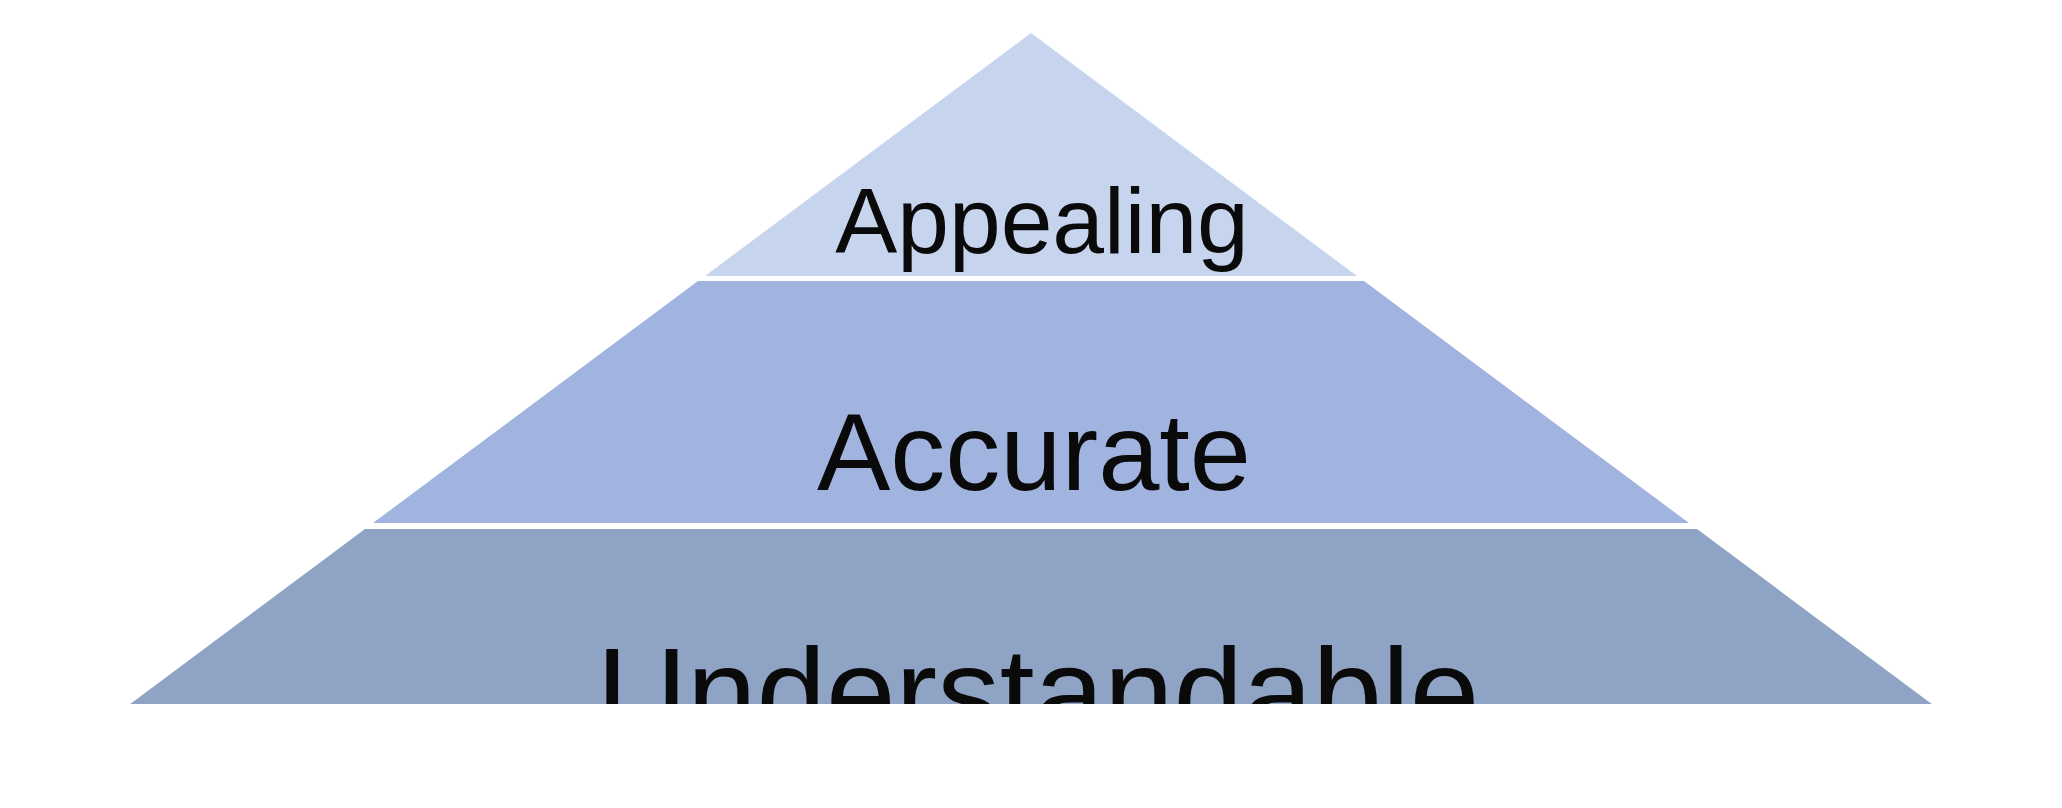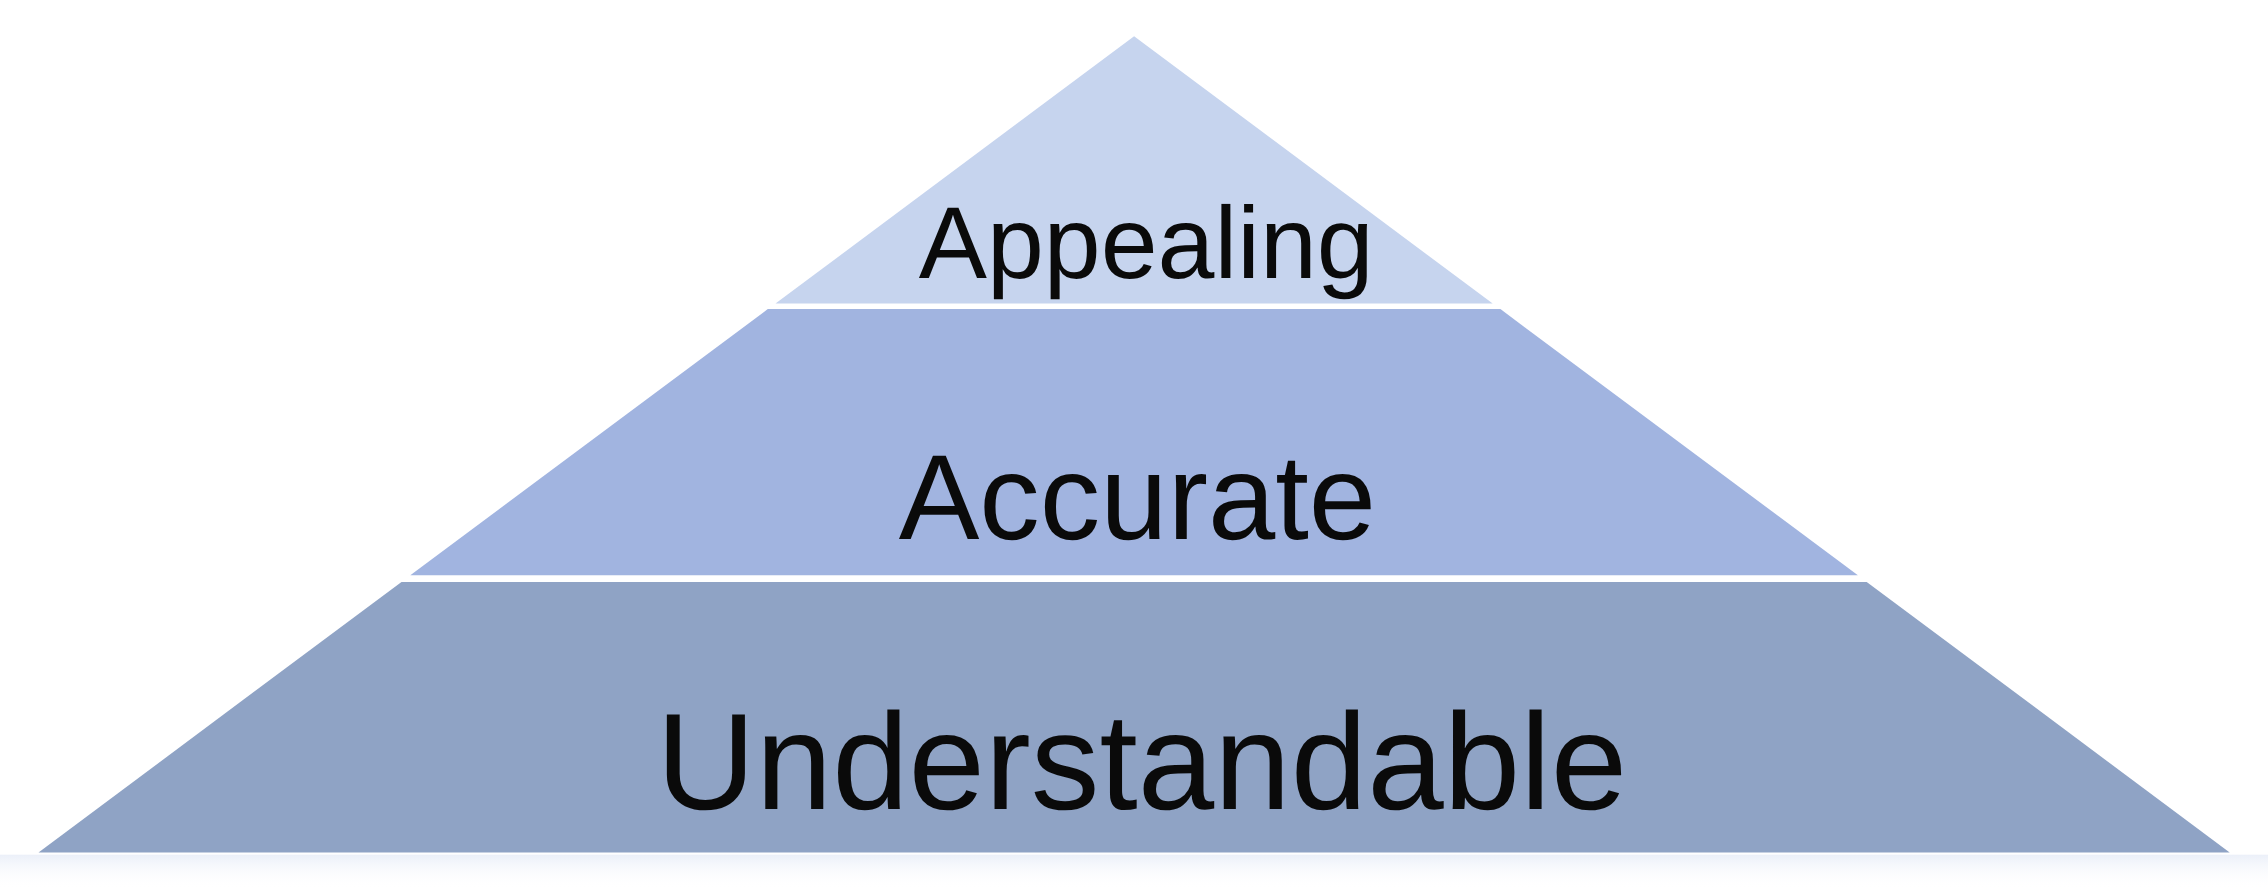--- a/index.html
+++ b/index.html
@@ -3,21 +3,21 @@
 <meta charset="utf-8">
 <style>
   html, body {
     margin: 0;
     padding: 0;
     background: #ffffff;
   }
   .stage {
     position: relative;
     width: 2062px;
-    height: 808px;
+    height: 704px;
     background: #ffffff;
     overflow: hidden;
     font-family: "Liberation Sans", sans-serif;
   }
   svg { display: block; }
   .layer-label {
     font-family: "Liberation Sans", sans-serif;
     font-weight: 400;
   }
 </style>

